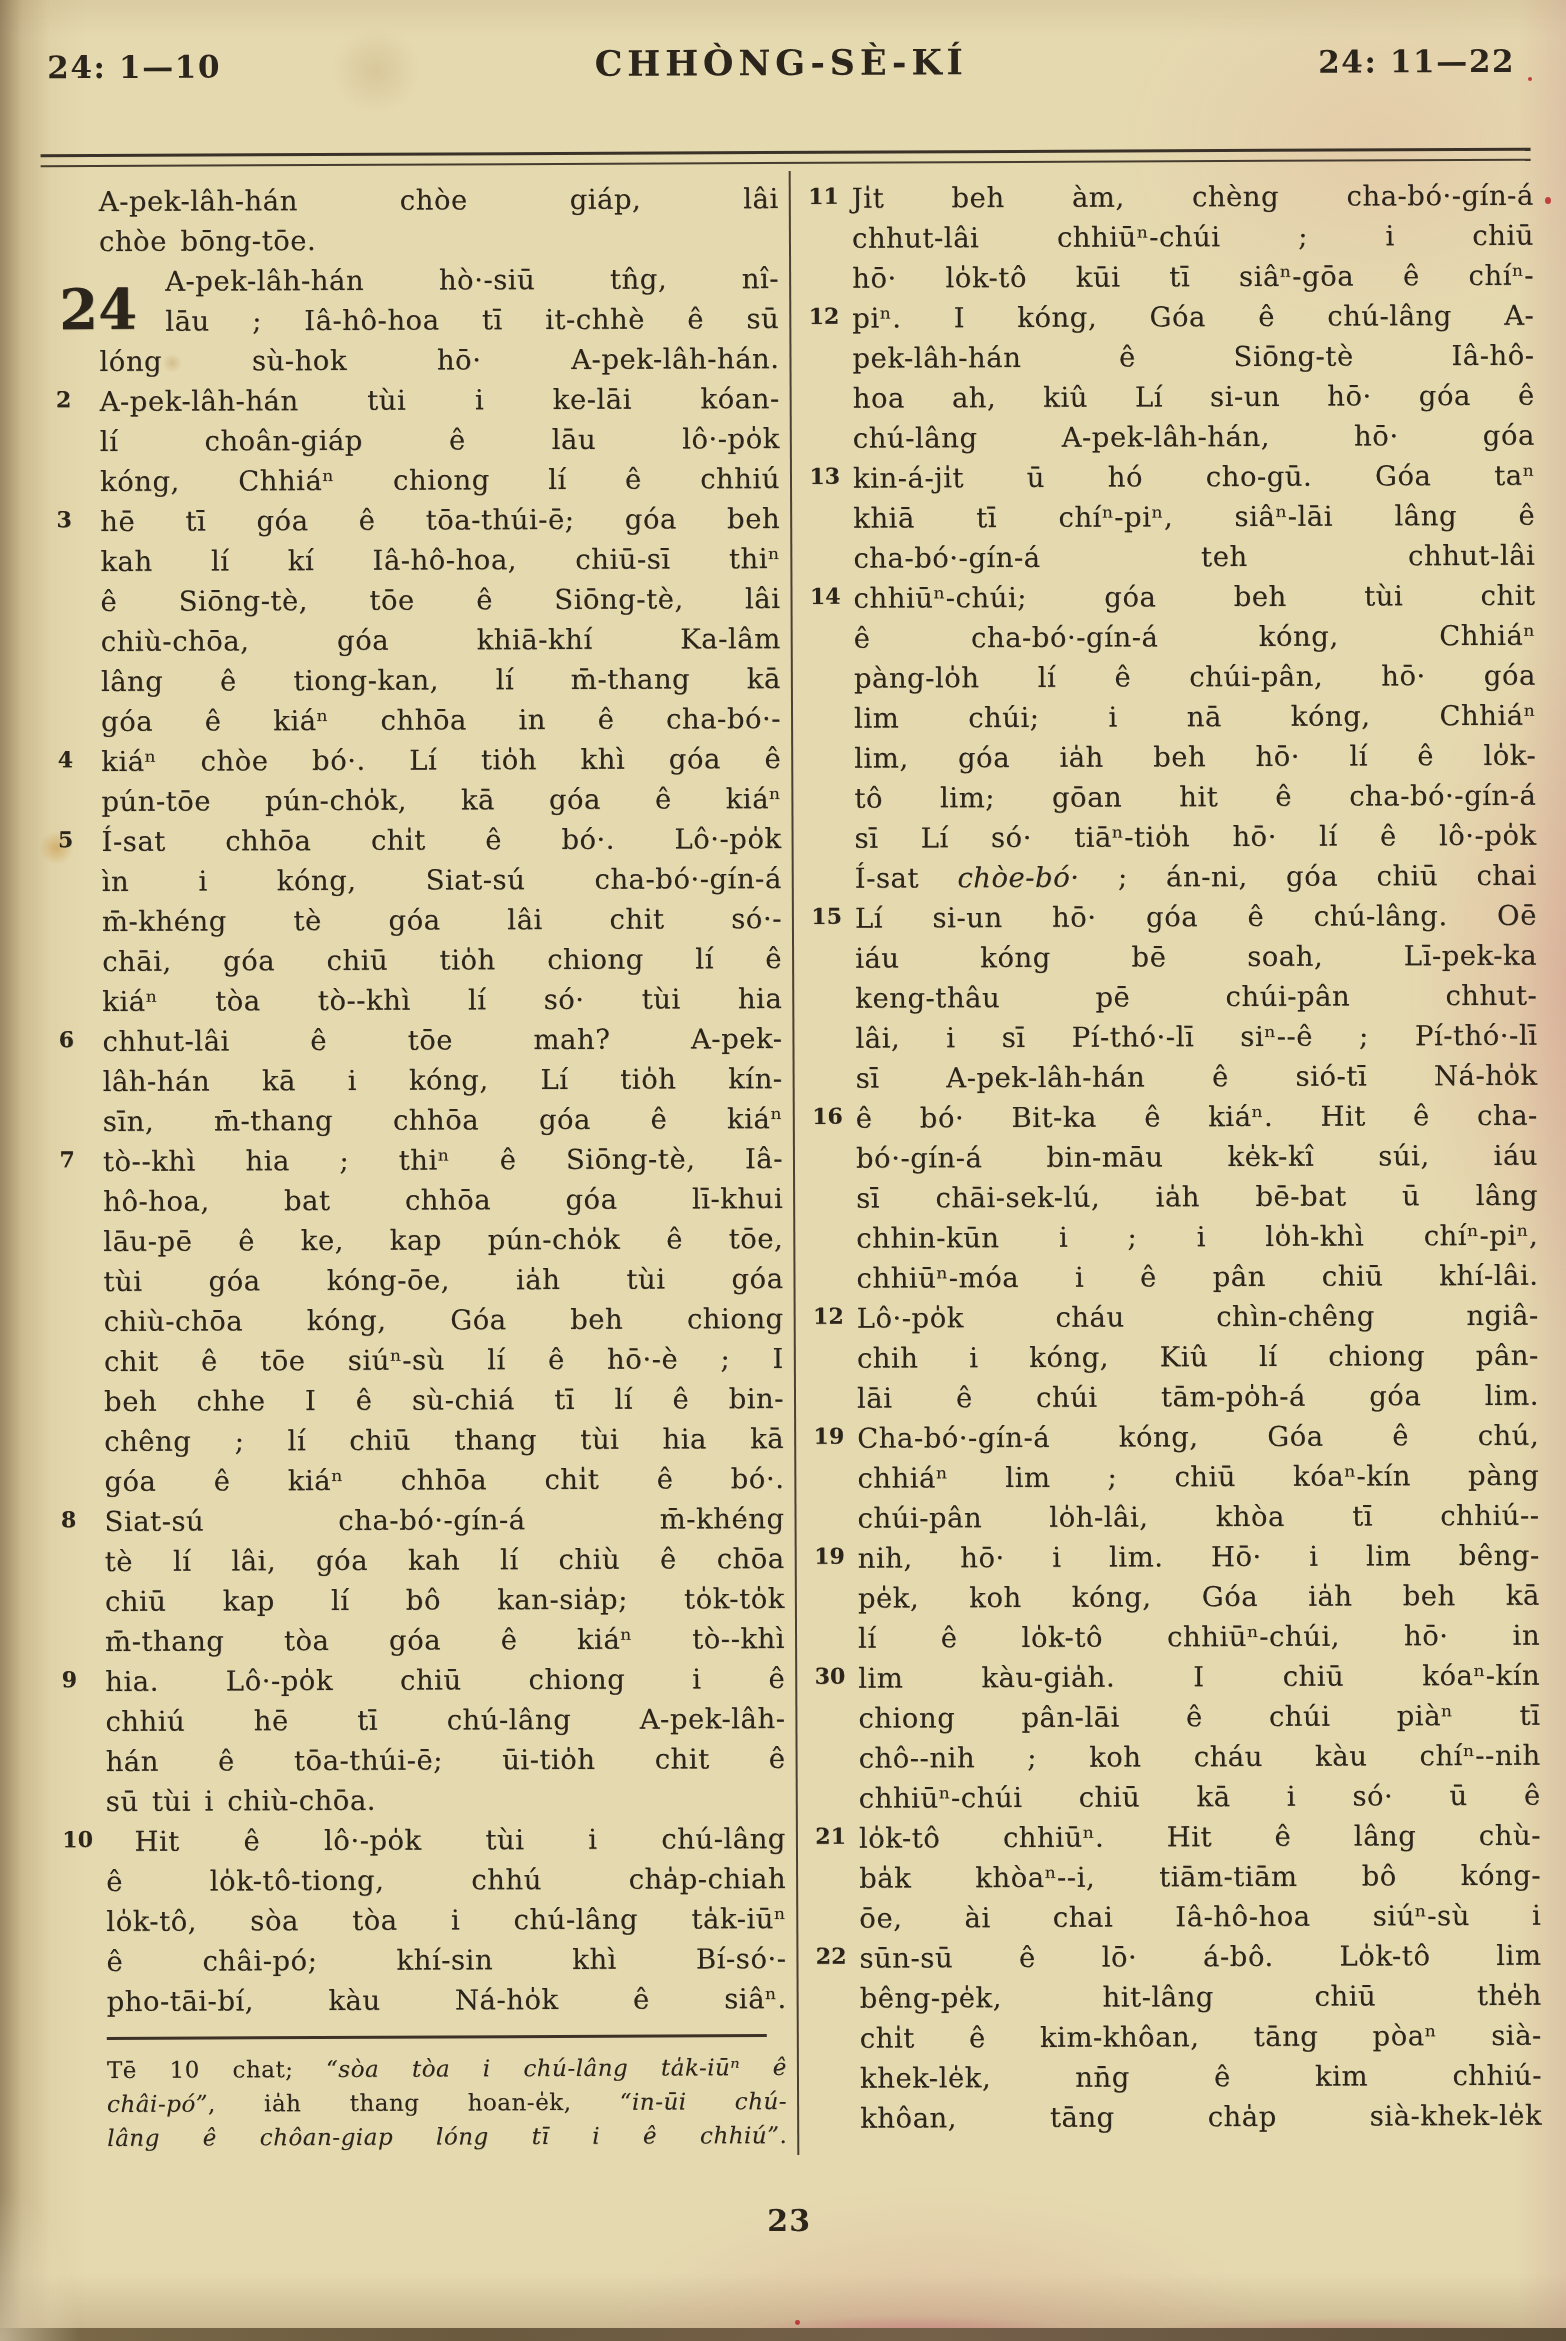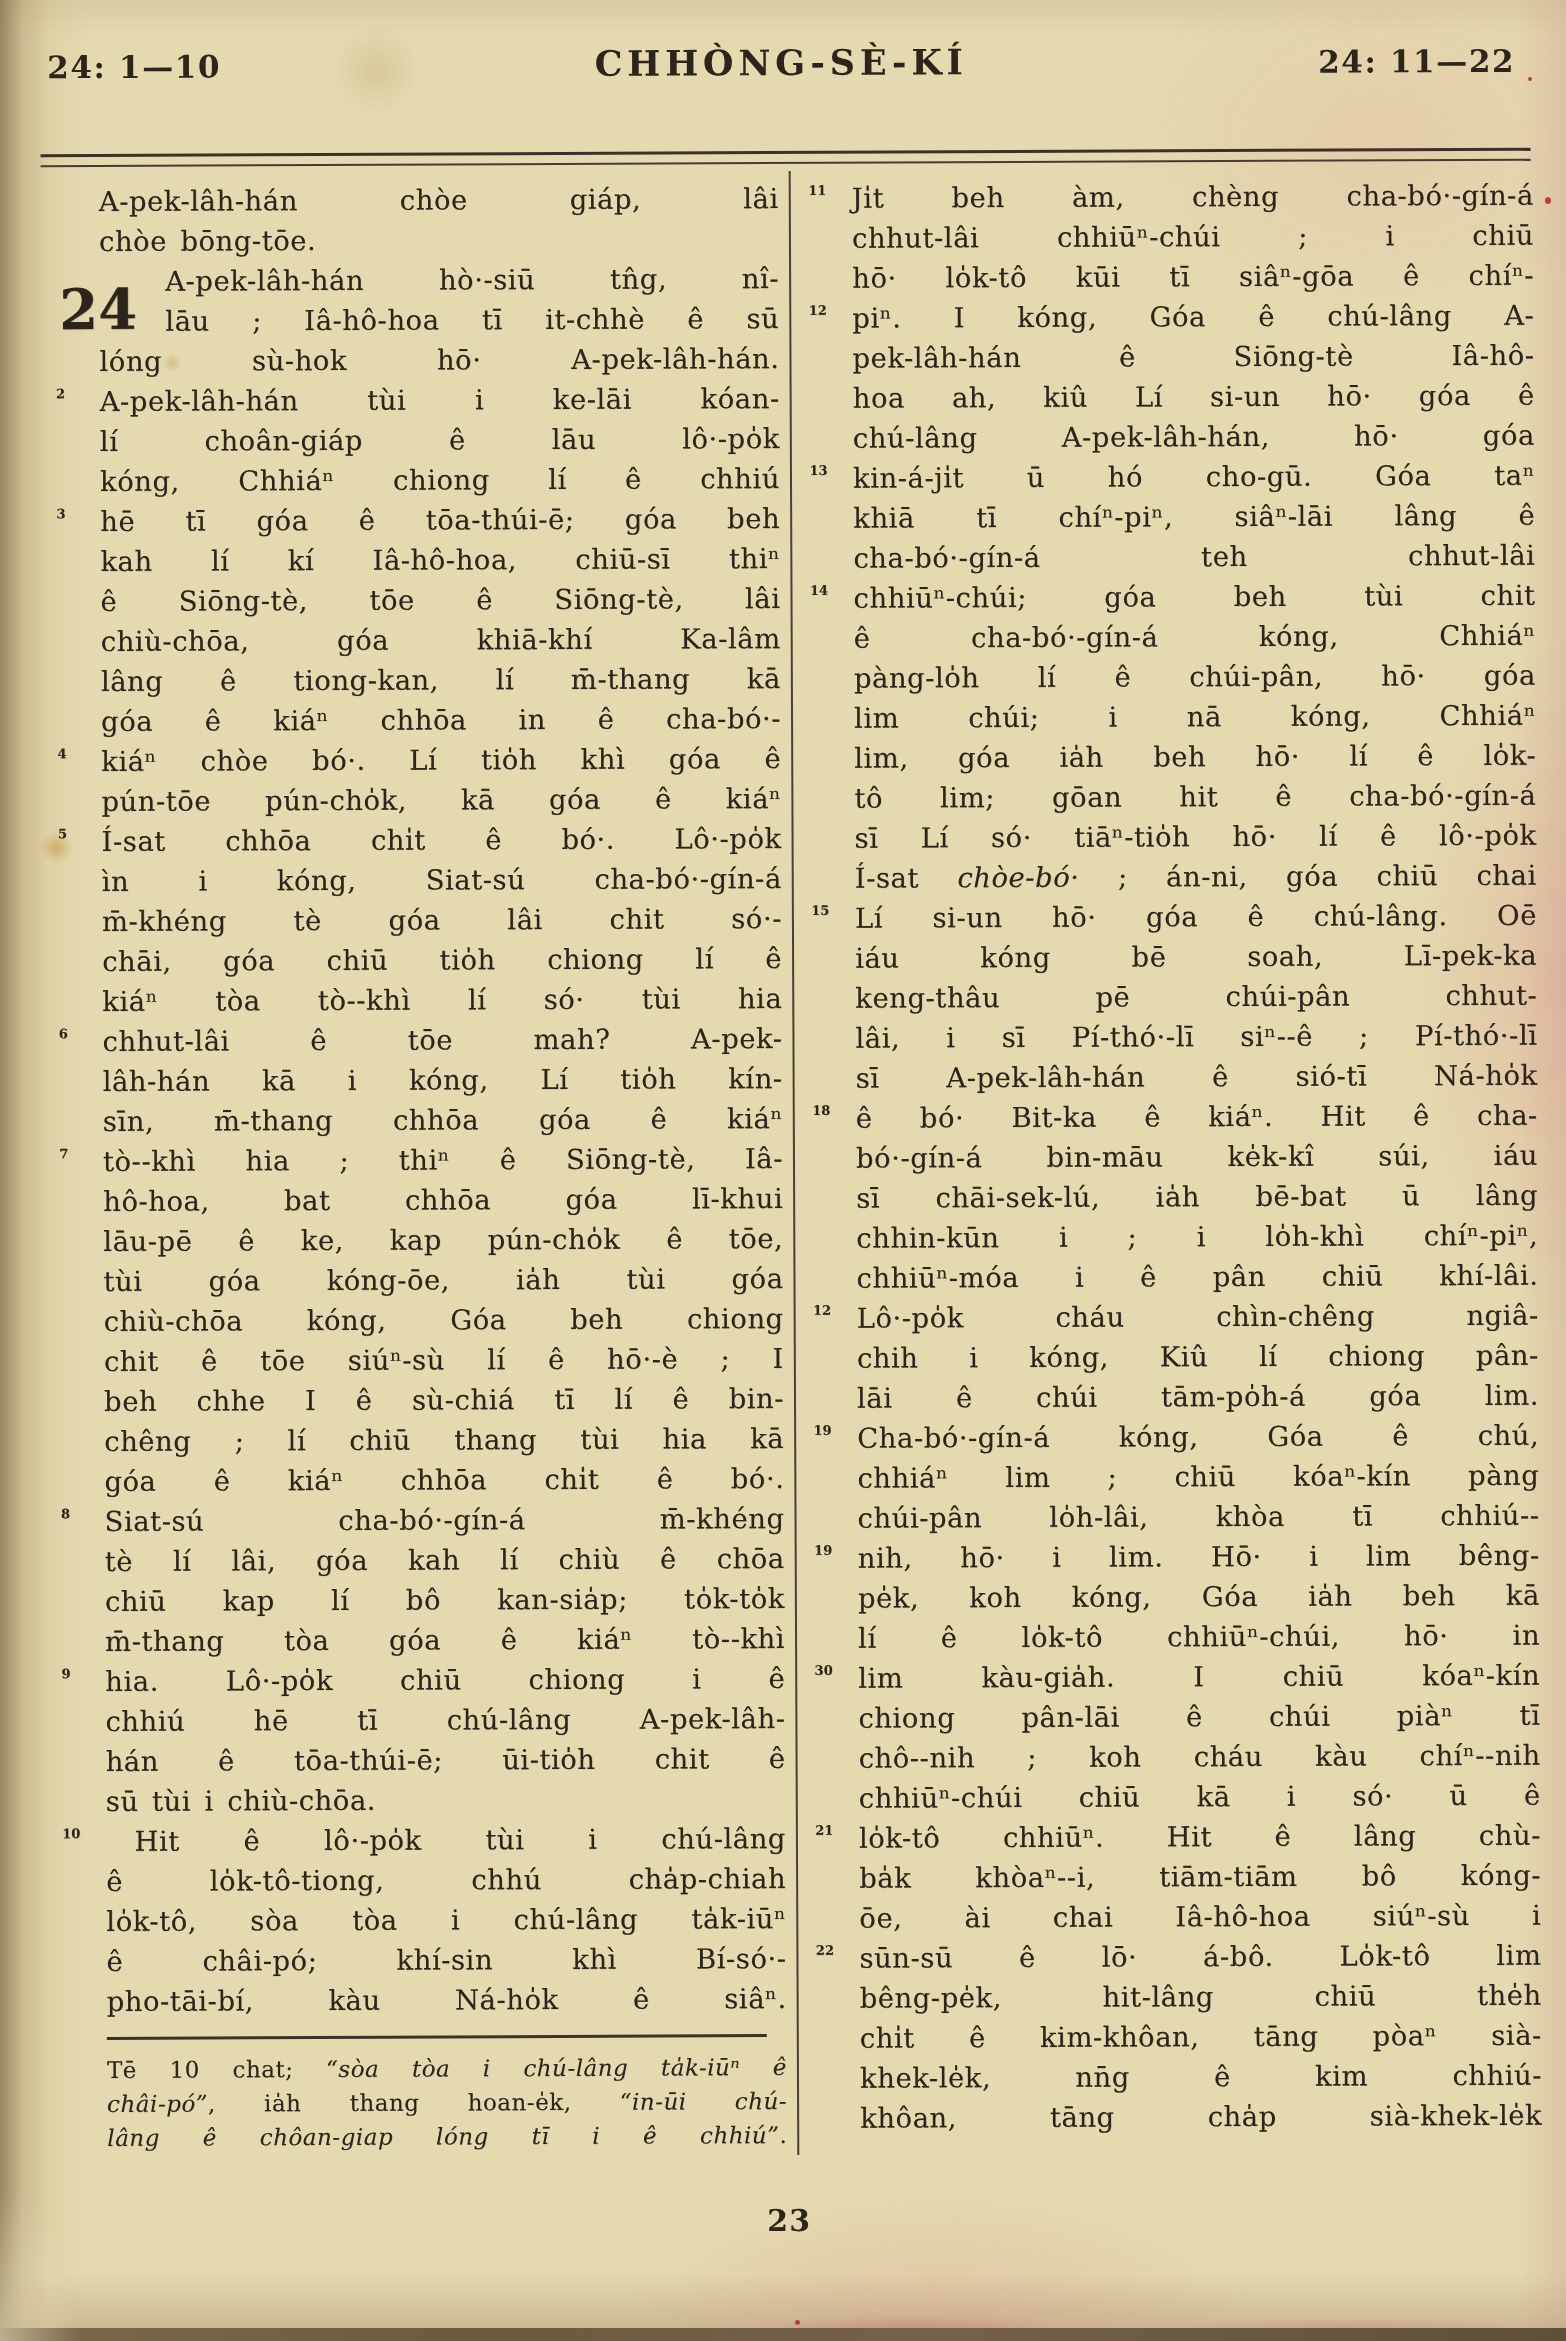--- a/index.html
+++ b/index.html
@@ -31,21 +31,21 @@
   .col{position:absolute;top:178px;}
   .col.left{left:51px;width:731px;}
   .col.right{left:804px;width:733px;}
   .line{position:relative;height:40px;padding-left:51px;}
   .ltext{display:block;font-size:27.5px;line-height:40px;letter-spacing:0.5px;word-spacing:4.2px;
     text-align:justify;text-align-last:justify;
     text-shadow:0.3px 0.3px 0.5px rgba(44,36,26,0.35);}
   .line.nojust .ltext{text-align:left;text-align-last:left;}
   .line.chind .ltext{margin-left:66px;}
   .line.vind .ltext{text-indent:28.5px;}
-  .vnum{position:absolute;left:7.4px;top:5.3px;font-size:13px;font-weight:bold;
+  .vnum{position:absolute;left:7.4px;top:5.3px;font-size:22px;font-weight:bold;
     text-shadow:0.3px 0.3px 0.4px rgba(44,36,26,0.35);}
   .chapnum{position:absolute;top:89px;left:11px;width:113px;text-align:left;
     font-size:56px;line-height:79px;font-weight:700;
     text-shadow:0.5px 0.5px 0.8px rgba(44,36,26,0.4);}
   .fn-rule{height:2.6px;background:#3c3228;margin:16px 5.3px 13.7px 51px;width:660px;}
   .fnline{position:relative;height:34px;padding-left:51px;}
   .fnline .ltext{font-size:23px;line-height:34px;}
   i{font-style:italic;}
   .pagenum{position:absolute;top:2203px;left:0;width:100%;text-align:center;
     font-size:30px;font-weight:bold;letter-spacing:1.1px;}
@@ -306,21 +306,21 @@
       <div class="line">
         <span class="ltext">keng-thâu pē chúi-pân chhut-</span>
       </div>
       <div class="line">
         <span class="ltext">lâi, i sī Pí-thó·-lī siⁿ--ê ; Pí-thó·-lī</span>
       </div>
       <div class="line">
         <span class="ltext">sī A-pek-lâh-hán ê sió-tī Ná-ho̍k</span>
       </div>
       <div class="line">
-        <span class="vnum">18</span>
+        <span class="vnum">16</span>
         <span class="ltext">ê bó· Bit-ka ê kiáⁿ. Hit ê cha-</span>
       </div>
       <div class="line">
         <span class="ltext">bó·-gín-á bin-māu ke̍k-kî súi, iáu</span>
       </div>
       <div class="line">
         <span class="ltext">sī chāi-sek-lú, ia̍h bē-bat ū lâng</span>
       </div>
       <div class="line">
         <span class="ltext">chhin-kūn i ; i lo̍h-khì chíⁿ-piⁿ,</span>

